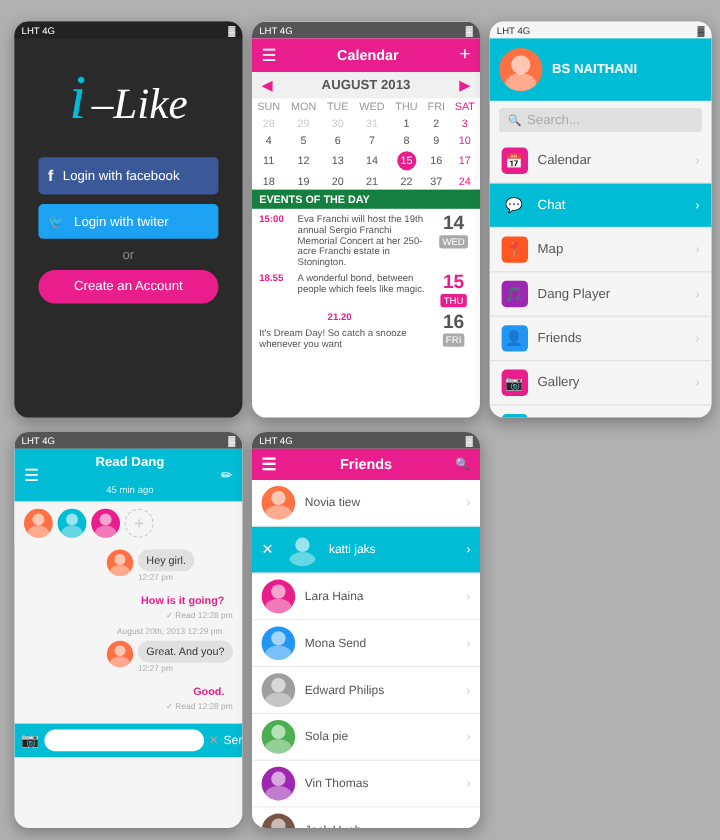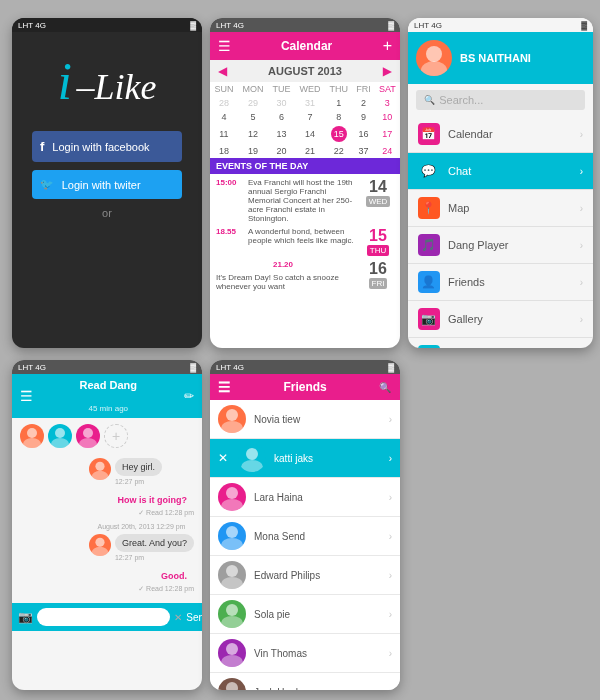--- a/index.html
+++ b/index.html
@@ -153,21 +153,21 @@
     .cal-today {
       background: #e91e8c;
       color: #fff !important;
       border-radius: 50%;
       display: inline-block;
       width: 16px;
       height: 16px;
       line-height: 16px;
     }
     .events-header {
-      background: #6d28d9;
+      background: #15803d;
       color: #fff;
       font-size: 9px;
       padding: 3px 6px;
       font-weight: bold;
     }
     .events-list { padding: 4px 6px; }
     .event-item {
       display: flex;
       gap: 4px;
       margin-bottom: 4px;
@@ -446,20 +446,21 @@
     <div class="phone1-buttons">
       <button class="btn-facebook">
         <span style="font-weight:bold;font-size:13px;">f</span>
         <span>Login with facebook</span>
       </button>
       <button class="btn-twitter">
         <span>🐦</span>
         <span>Login with twiter</span>
       </button>
       <div class="btn-or">or</div>
+      <button class="btn-create">Create an Account</button>
     </div>
   </div>
 </div>
 
 <div class="phone phone2">
   <div class="status-bar" style="background:#555;color:#fff;">
     <span>LHT 4G</span>
     <span>▓</span>
   </div>
   <div class="phone2-header">

